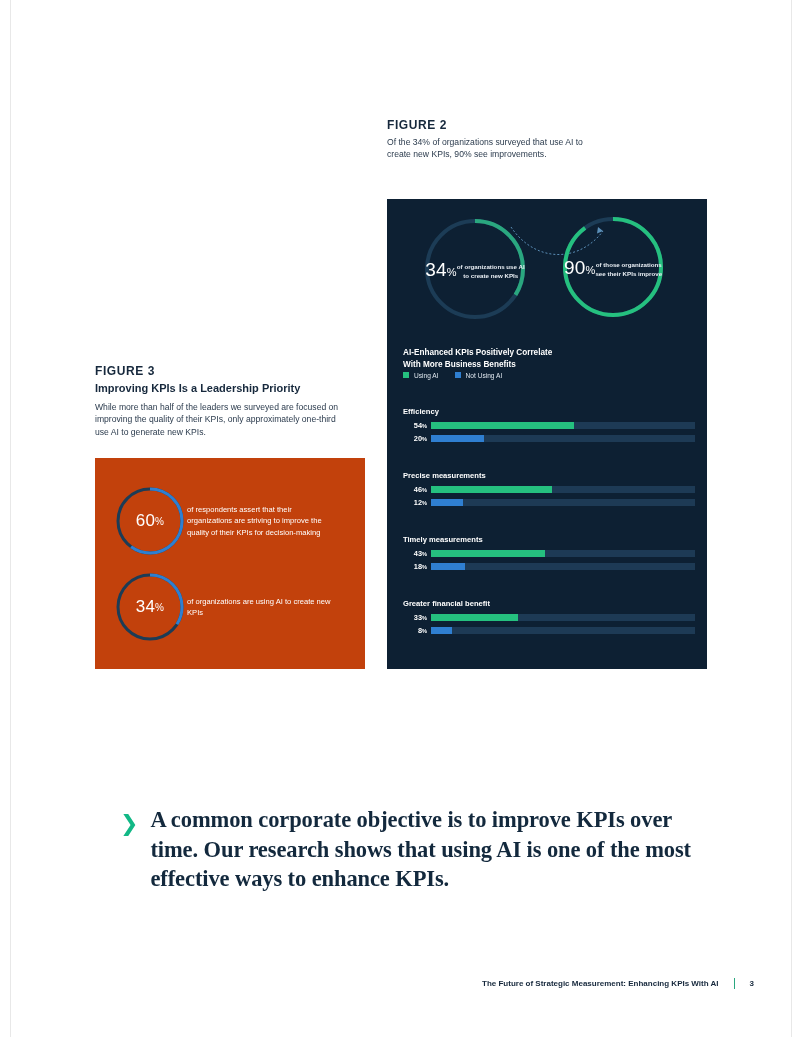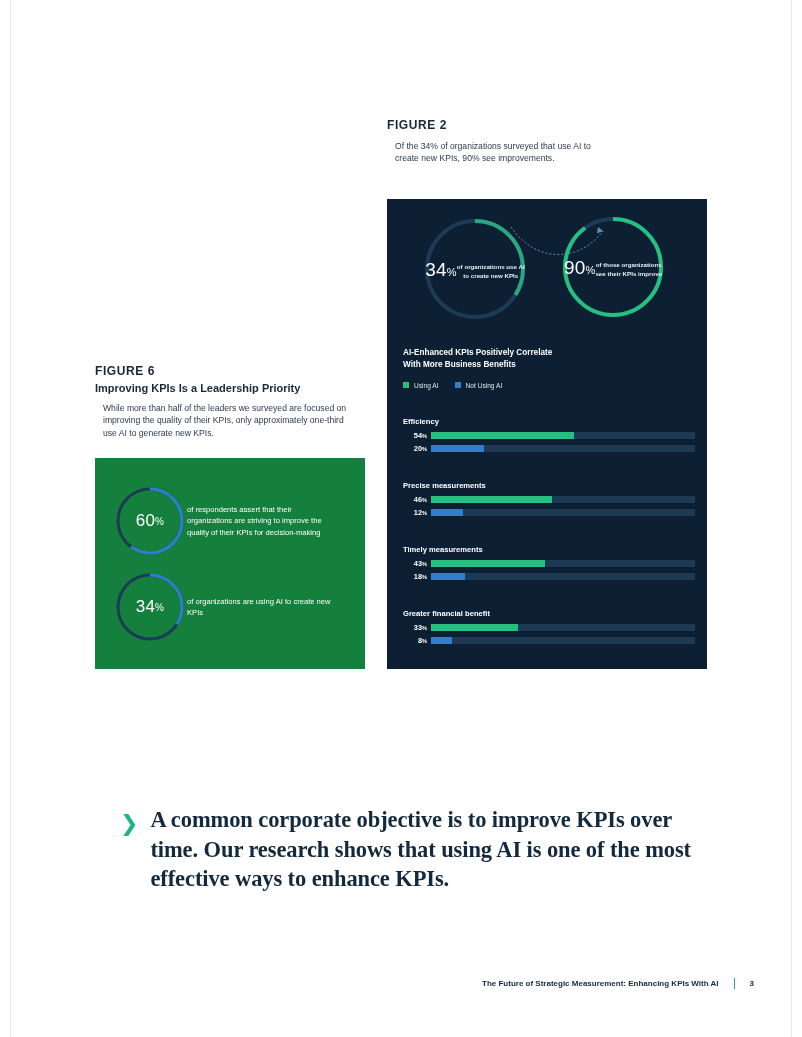--- a/index.html
+++ b/index.html
@@ -49,21 +49,21 @@
   .fig-title {
     font-size: 11px;
     font-weight: bold;
     color: #16283c;
     margin: 0 0 7px 0;
   }
   .fig-desc {
     font-size: 8.6px;
     line-height: 1.45;
     color: #2b3b4d;
-    margin: 8px;
+    margin: 0;
     width: 215px;
   }
 
   .fig2-panel {
     position: absolute;
     left: 387px;
     top: 199px;
     width: 320px;
     height: 470px;
     background: #0d2033;
@@ -122,21 +122,21 @@
     position: absolute;
     left: 16px;
     top: 148px;
     width: 292px;
   }
   .bars-title {
     color: #ffffff;
     font-size: 8.2px;
     font-weight: bold;
     line-height: 1.5;
-    margin: 0 0 10px 0;
+    margin: 0 0 0 0;
   }
   .legend {
     display: flex;
     align-items: center;
     gap: 16px;
     margin-bottom: 12px;
   }
   .legend-item {
     display: flex;
     align-items: center;
@@ -192,21 +192,21 @@
     width: 270px;
   }
   .fig1-desc { width: 248px; }
 
   .fig1-panel {
     position: absolute;
     left: 95px;
     top: 458px;
     width: 270px;
     height: 211px;
-    background: #15803d;
+    background: #c2410c;
   }
   .stat-row {
     position: absolute;
     display: flex;
     align-items: center;
   }
   .stat-row-1 { left: 18px; top: 26px; }
   .stat-row-2 { left: 18px; top: 112px; }
   .ring {
     position: relative;
@@ -407,21 +407,21 @@
           <span class="bar-track">
               <span class="bar-fill" style="width:8%;background:#2f7fd1"></span>
             </span>
         </div>
       </div>
 
     </div>
   </div>
 
   <div class="fig1-head">
-    <p class="fig-kicker">FIGURE 6</p>
+    <p class="fig-kicker">FIGURE 3</p>
     <p class="fig-title">Improving KPIs Is a Leadership Priority</p>
     <p class="fig-desc fig1-desc">While more than half of the leaders we surveyed are focused on improving the quality of their KPIs, only approximately one-third use AI to generate new KPIs.</p>
   </div>
 
   <div class="fig1-panel">
 
     <div class="stat-row stat-row-1">
       <div class="ring">
         <svg width="74" height="74" viewBox="0 0 74 74">
           <circle cx="37" cy="37" r="32" fill="none" stroke="#1c3c56" stroke-width="3"></circle>

